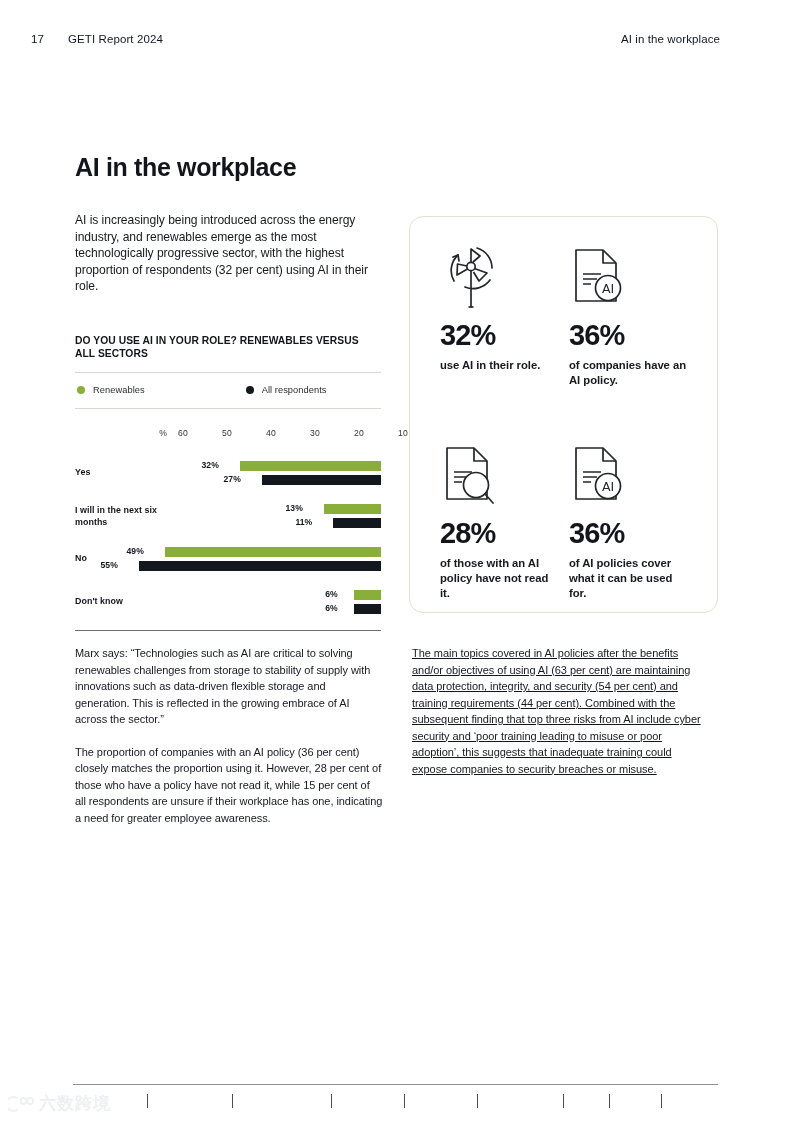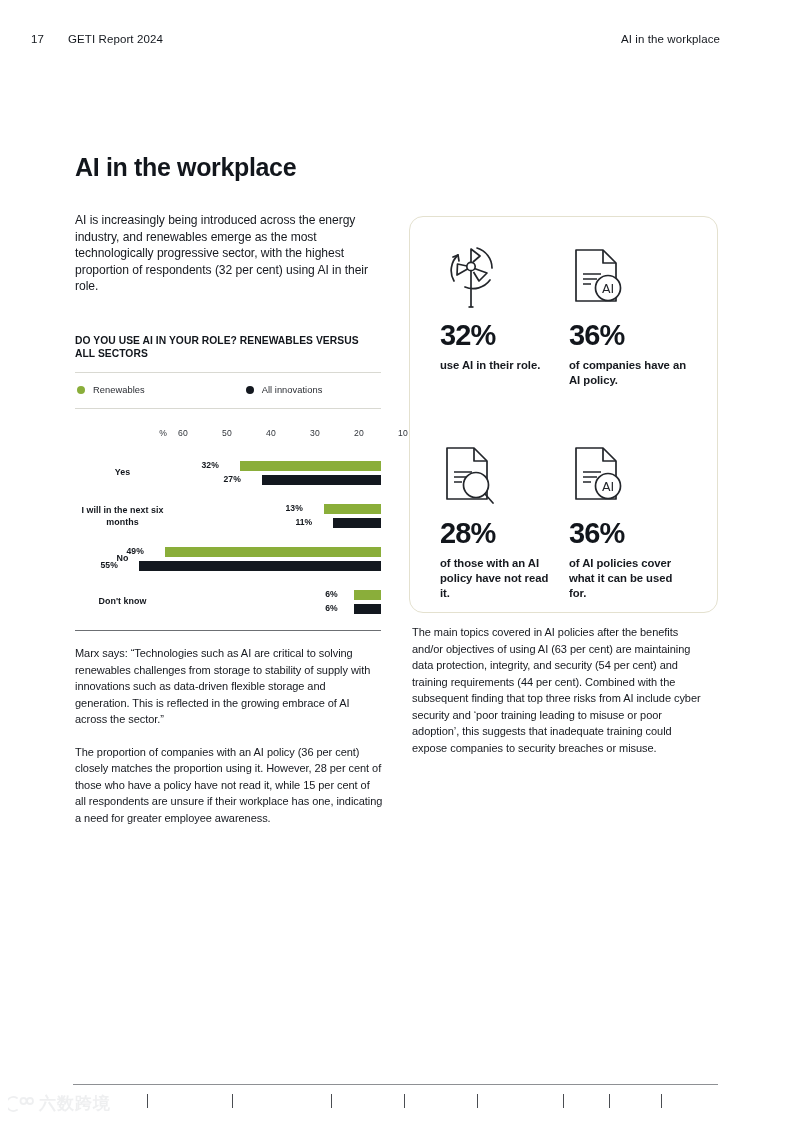--- a/index.html
+++ b/index.html
@@ -48,21 +48,21 @@
   .dot.navy  { background:#13181f; }
 
   
   .axis { position:relative; height:20px; margin-top:19px; }
   .axis span {
     position:absolute; top:0; font-size:8.6px; color:#30343a;
     transform:translateX(-50%); letter-spacing:.1px;
   }
 
   
-  .rows { position:relative; margin-top:4px;text-align:center; }
+  .rows { position:relative; margin-top:4px; }
   .row { position:relative; height:43px; }
   .row .cat {
     position:absolute; left:0; top:50%; transform:translateY(-50%);
     font-size:8.9px; font-weight:700; line-height:11.5px;
     color:#12161c; width:95px; letter-spacing:.05px;
   }
   .bars { position:absolute; right:0; top:9px; width:306px; height:28px; }
   .barline { position:relative; height:10px; margin-bottom:4px; }
   .bar { position:absolute; right:0; top:0; height:10px; }
   .bar.green { background:#8aae3a; }
@@ -87,21 +87,21 @@
   .stat .icon { height:70px; display:flex; align-items:flex-end; }
   .stat .big {
     font-size:29px; font-weight:700; letter-spacing:-.9px;
     color:#12161c; margin-top:12px; line-height:1;
   }
   .stat .cap {
     font-size:11.3px; line-height:15px; color:#16191f;
     margin-top:8px; width:118px; letter-spacing:-.05px;font-weight:bold;
   }
 
-  .col-right-body { position:absolute; left:412px; top:624px; width:292px; }
+  .col-right-body { position:absolute; left:412px; top:645px; width:292px;text-decoration:underline; }
 
   
   .foot-rule { position:absolute; left:73px; top:1084px; width:645px; height:1px; background:#8e9094; }
   .ticks { position:absolute; left:0; top:1094px; width:793px; height:16px; }
   .ticks i { position:absolute; top:0; width:1px; height:14px; background:#4a4d52; }
 
   .watermark {
     position:absolute; left:8px; top:1092px;
     display:flex; align-items:center; opacity:.30;
     font-size:17px; color:#c9ccd1; letter-spacing:1px;
@@ -130,21 +130,21 @@
 
     <div class="rule"></div>
 
     <div class="legend">
       <div class="legend-item">
         <span class="dot green"></span>
         <span>Renewables</span>
       </div>
       <div class="legend-item second">
         <span class="dot navy"></span>
-        <span>All innovations</span>
+        <span>All respondents</span>
       </div>
     </div>
 
     <div class="rule"></div>
 
     <div class="axis">
       <span style="left:88px">%</span>
       <span style="left:108px">60</span>
       <span style="left:152px">50</span>
       <span style="left:196px">40</span>

